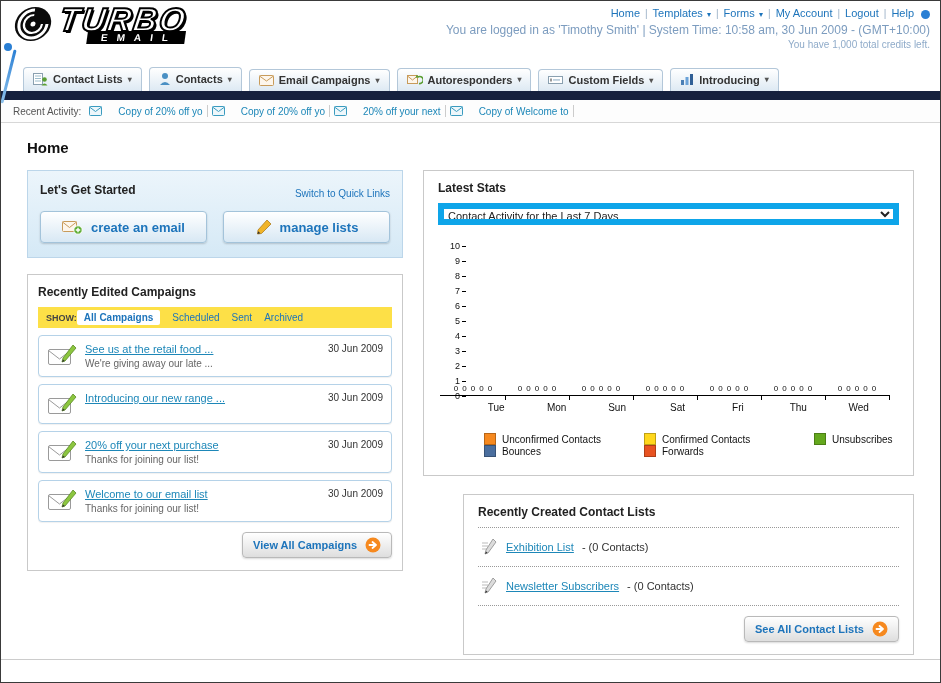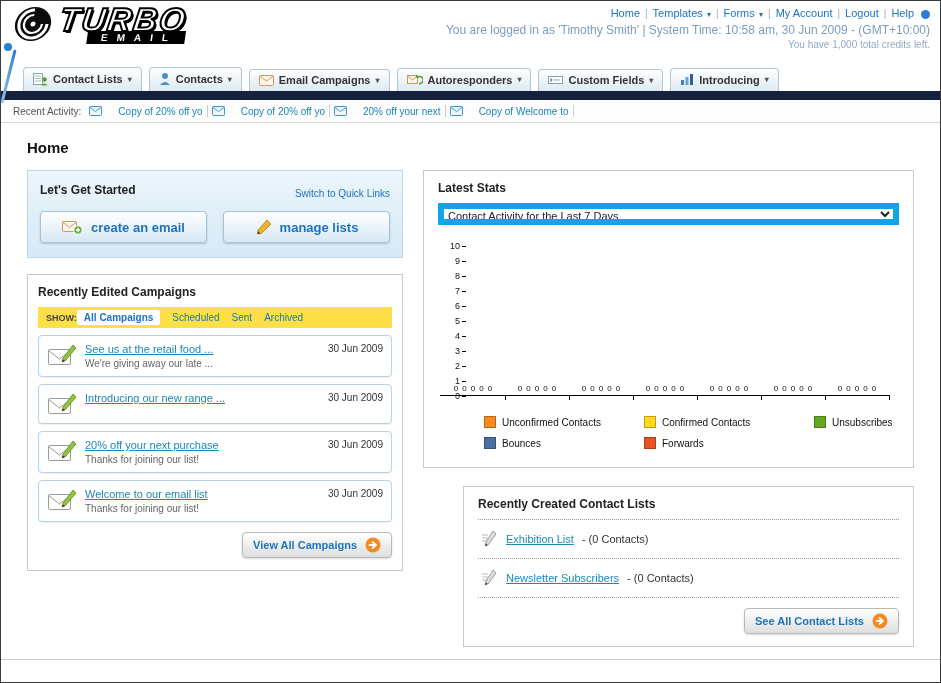--- a/index.html
+++ b/index.html
@@ -76,21 +76,21 @@
   .ylab{position:absolute;right:0;display:flex;align-items:center;gap:2px;font-size:9px;color:#111;}
   .ytick{width:4px;height:1px;background:#000;}
   .plot{flex:1;height:150px;border-left:1px solid #000;border-bottom:1px solid #000;position:relative;}
   .zeros{position:absolute;left:0;right:0;bottom:2px;display:flex;}
   .zgroup{flex:1;display:flex;justify-content:center;gap:4px;font-size:8px;color:#111;}
   .xtick{position:absolute;bottom:-5px;width:1px;height:5px;background:#000;}
   .x-row{display:flex;padding:0 10px 0 2px;margin-top:6px;}
   .x-spacer{width:26px;flex:none;}
   .x-labels{flex:1;display:flex;}
   .xlab{flex:1;text-align:center;font-size:10px;color:#111;}
-  .legend{margin:20px 0 4px 46px;display:grid;grid-template-columns:160px 170px 1fr;row-gap:9px;}
+  .legend{margin:20px 0 4px 46px;display:grid;grid-template-columns:160px 170px 1fr;}
   .lg-item{display:flex;align-items:center;gap:6px;font-size:10px;color:#111;}
   .swatch{width:12px;height:12px;flex:none;box-shadow:inset 0 0 0 1px rgba(0,0,0,.25);}
 
   
   .contact-lists{margin-top:18px;padding:10px 14px 12px;margin-left:40px;}
   .contact-lists .panel-title{padding-bottom:8px;border-bottom:1px dotted #999;}
   .cl-row{display:flex;align-items:center;gap:8px;padding:9px 2px;border-bottom:1px dotted #999;font-size:11px;cursor:pointer;}
   .cl-link{color:#1d87b8;text-decoration:underline;}
   .cl-detail{color:#333;}
   .footer-line{position:absolute;bottom:22px;left:0;right:0;border-top:1px solid #ccc;}
@@ -471,20 +471,32 @@
                 </div>
             <div class="xtick" style="left: 14.2857%;"></div>
                 <div class="xtick" style="left: 28.5714%;"></div>
                 <div class="xtick" style="left: 42.8571%;"></div>
                 <div class="xtick" style="left: 57.1429%;"></div>
                 <div class="xtick" style="left: 71.4286%;"></div>
                 <div class="xtick" style="left: 85.7143%;"></div>
                 <div class="xtick" style="left: 100%;"></div>
               </div>
           </div>
+          <div class="x-row">
+            <div class="x-spacer"></div>
+            <div class="x-labels" id="x-labels">
+                <div class="xlab">Tue</div>
+                <div class="xlab">Mon</div>
+                <div class="xlab">Sun</div>
+                <div class="xlab">Sat</div>
+                <div class="xlab">Fri</div>
+                <div class="xlab">Thu</div>
+                <div class="xlab">Wed</div>
+              </div>
+          </div>
 
           <div class="legend" id="legend">
               <div class="lg-item">
                 <span class="swatch" style="background: rgb(246, 137, 31);"></span>
                 <span class="lg-label">Unconfirmed Contacts</span>
               </div>
               <div class="lg-item">
                 <span class="swatch" style="background: rgb(255, 215, 28);"></span>
                 <span class="lg-label">Confirmed Contacts</span>
               </div>

